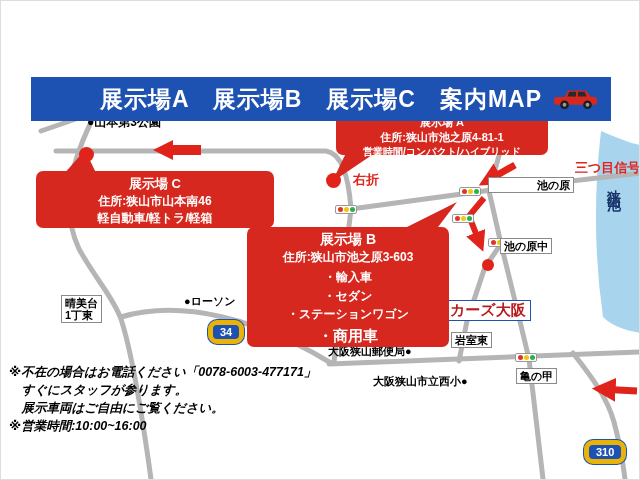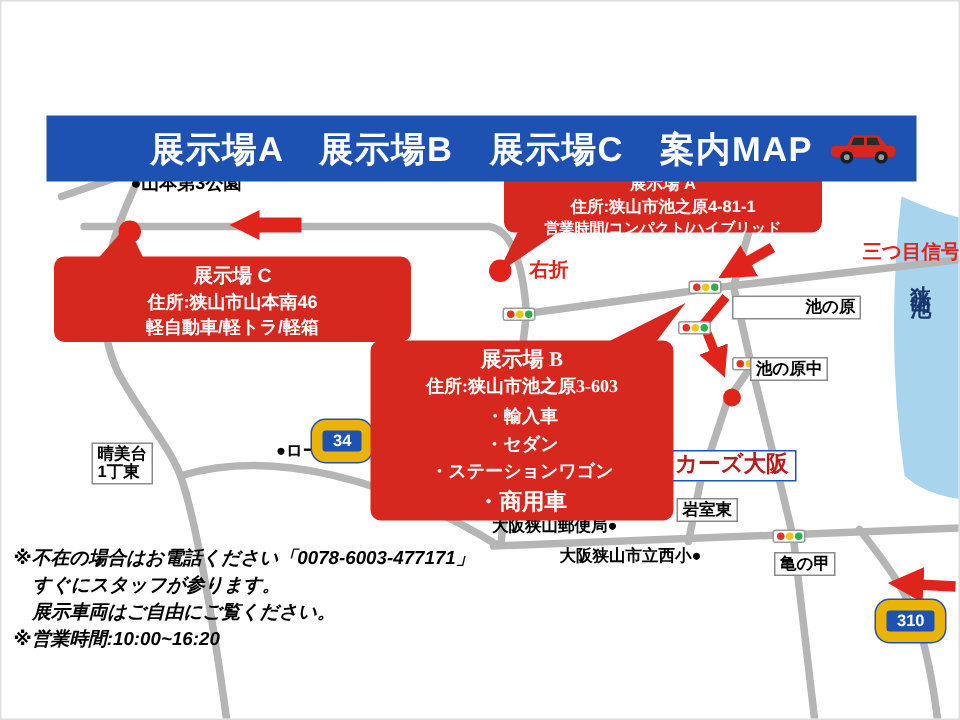--- a/index.html
+++ b/index.html
@@ -12,21 +12,21 @@
   .car-icon{position:absolute;right:12px;top:10px;}
   
   .map-svg{position:absolute;left:0;top:0;width:640px;height:480px;z-index:1;}
   
   .label{position:absolute;z-index:3;font-size:11px;font-weight:bold;color:#000;white-space:nowrap;line-height:1.1;}
   .boxed{background:#fff;border:1px solid #8a8a8a;padding:1px 3px;}
   .red-label{color:#e0241b;font-size:13px;}
   .lake-label{writing-mode:vertical-rl;color:#17356b;font-size:14px;letter-spacing:4px;}
   .cars-osaka{color:#b91c1c;font-size:15px;background:#fff;border:1px solid #1d51b2;padding:1px 4px;}
   .route-sign{position:absolute;z-index:3;background:#1d51b2;color:#fff;font-weight:bold;font-size:11px;
-              border-radius:9px;padding:1px 7px;border:7px solid #eab308;box-shadow:0 0 0 1px #1d51b2;}
+              border-radius:9px;padding:1px 7px;border:5px solid #eab308;box-shadow:0 0 0 1px #1d51b2;margin-top:40px;}
   .two-line{text-align:left;white-space:pre-line;}
   
   .signal{position:absolute;z-index:3;width:22px;height:9px;background:#fff;border:1px solid #999;
           border-radius:2px;display:flex;align-items:center;justify-content:space-around;padding:0 1px;box-sizing:border-box;}
   .signal i{width:5px;height:5px;border-radius:50%;display:block;}
   .sg{background:#2fae4d;} .sy{background:#f2c50f;} .sr{background:#e23327;}
   
   .marker{position:absolute;z-index:3;border-radius:50%;background:#e0241b;}
   
   .callout{position:absolute;z-index:4;background:#d6281e;color:#fff;text-align:center;border-radius:7px;
@@ -117,56 +117,56 @@
     </div>
   <div class="signal" style="left:514px;top:352px;">
       <i class="sr"></i>
       <i class="sy"></i>
       <i class="sg"></i>
     </div>
 
   <div class="label" style="left:86px;top:115px;font-size:12px;">●山本第3公園</div>
   <div class="label red-label" style="left:352px;top:172px;">右折</div>
   <div class="label red-label" style="left:545px;top:160px;margin-left:29px;">三つ目信号</div>
-  <div class="label boxed" style="left:487px;top:196px;padding-left:48px;">池の原</div>
+  <div class="label boxed" style="left:487px;top:176px;padding-left:48px;">池の原</div>
   <div class="label lake-label" style="left:605px;top:178px;">狭山池</div>
   <div class="label boxed" style="left:499px;top:237px;text-align:right;">池の原中</div>
   <div class="label" style="left:470px;top:272px;margin-top:36px;">ジョーシン</div>
   <div class="label cars-osaka" style="left:444px;top:299px;">カーズ大阪</div>
   <div class="label boxed two-line" style="left:60px;top:294px;">晴美台
 1丁東</div>
   <div class="label" style="left:183px;top:294px;text-align:center;">●ローソン</div>
   <div class="route-sign" style="left:207px;top:279px;">34</div>
   <div class="label" style="left:327px;top:344px;">大阪狭山郵便局●</div>
   <div class="label boxed" style="left:450px;top:331px;">岩室東</div>
-  <div class="label" style="left:372px;top:364px;">大阪狭山市立西小●</div>
+  <div class="label" style="left:372px;top:374px;">大阪狭山市立西小●</div>
   <div class="label boxed" style="left:515px;top:367px;">亀の甲</div>
   <div class="route-sign" style="left:583px;top:399px;">310</div>
 
   <div class="callout" style="left:335px;top:110px;width:212px;height:44px;">
     <div class="t" style="font-size:11px;">展示場 A</div>
     <div class="t" style="font-size:11px;">住所:狭山市池之原4-81-1</div>
     <div class="t" style="font-size:10px;">営業時間/コンパクト/ハイブリッド</div>
   </div>
 
   <div class="callout" style="left:8px;top:170px;width:238px;height:57px;margin-left:27px;">
     <div class="t" style="font-size:13px;">展示場 C</div>
     <div class="t" style="font-size:12px;">住所:狭山市山本南46</div>
     <div class="t" style="font-size:12px;">軽自動車/軽トラ/軽箱</div>
   </div>
 
-  <div class="callout" style="left:246px;top:226px;width:202px;height:120px;font-family:Liberation Serif, serif;">
+  <div class="callout" style="left:246px;top:226px;width:202px;height:120px;">
     <div class="t" style="font-size:14px;">展示場 B</div>
     <div class="t" style="font-size:12px;margin-bottom:2px;">住所:狭山市池之原3-603</div>
     <div class="t" style="font-size:12px;line-height:1.55;">・輸入車</div>
     <div class="t" style="font-size:12px;line-height:1.55;">・セダン</div>
     <div class="t" style="font-size:12px;line-height:1.55;">・ステーションワゴン</div>
     <div class="t" style="font-size:15px;line-height:1.55;">・商用車</div>
   </div>
 
   <div class="notes">
     <div>※不在の場合はお電話ください「0078-6003-477171」</div>
     <div>　すぐにスタッフが参ります。</div>
     <div>　展示車両はご自由にご覧ください。</div>
-    <div>※営業時間:10:00~16:20</div>
+    <div>※営業時間:10:00~16:00</div>
   </div>
 
 </div>
 
 </body></html>

